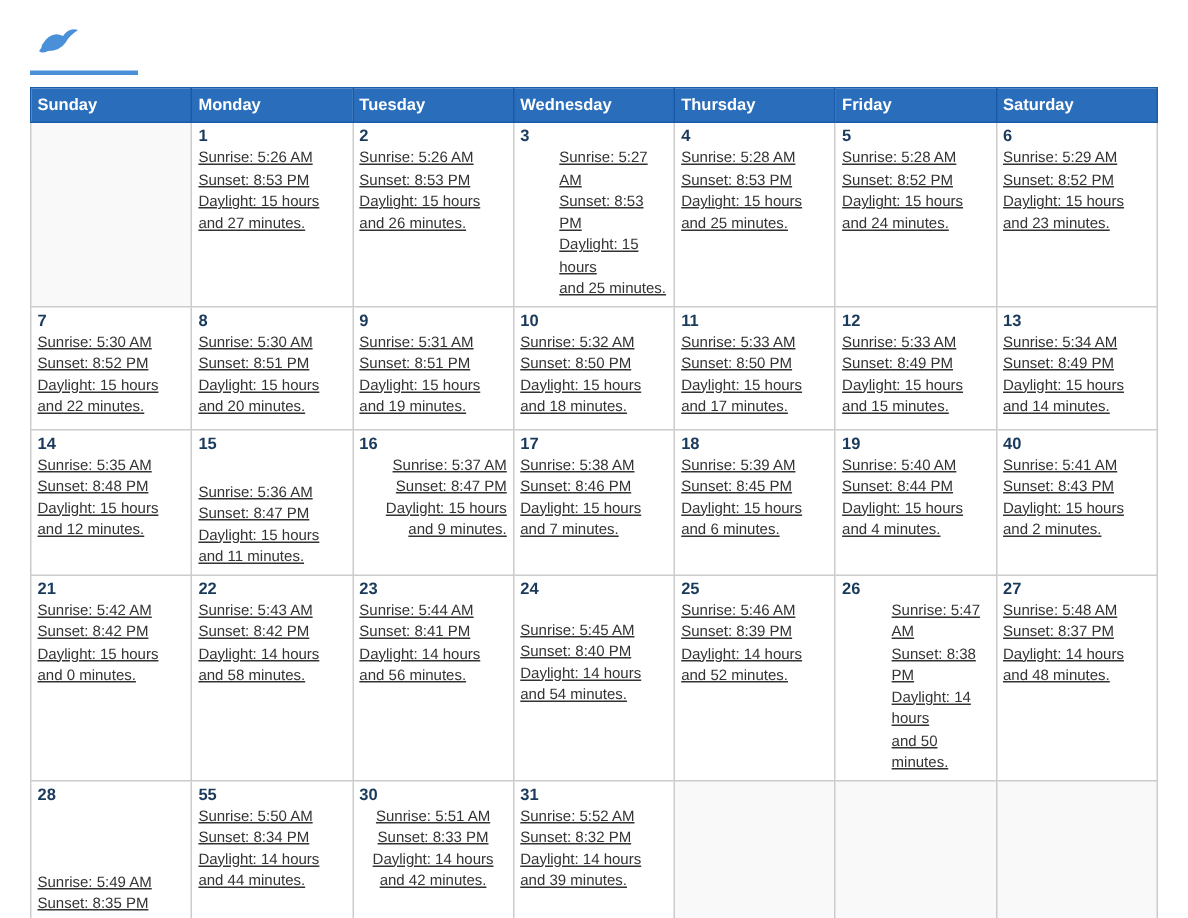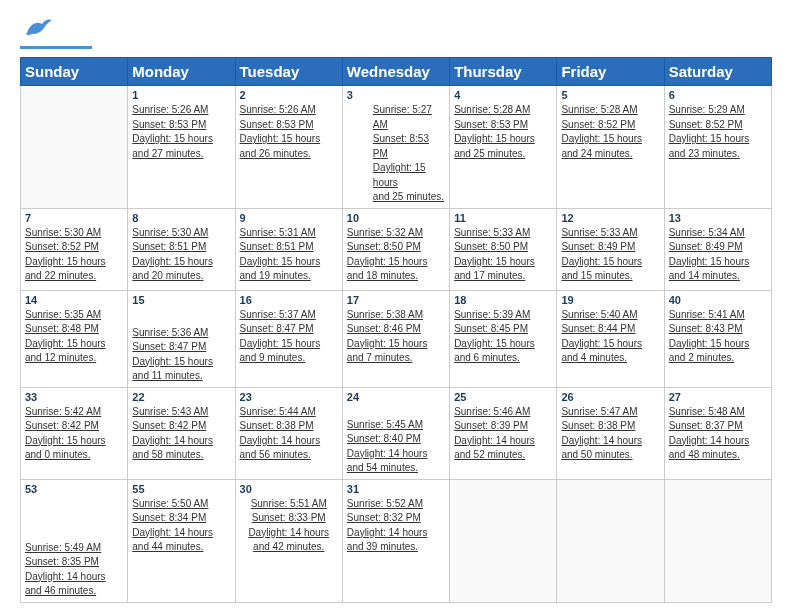--- a/index.html
+++ b/index.html
@@ -45,21 +45,21 @@
     .calendar {
       flex: 1;
       border: 1px solid #ccc;
       border-collapse: collapse;
       width: 100%;
       table-layout: fixed;
     }
     .calendar th {
       background: #2a6ebb;
       color: #fff;
-      font-size: 15px;
+      font-size: 11px;
       font-weight: bold;
       padding: 5px 4px;
       text-align: left;
       border: 1px solid #1a5aaa;
     }
     .calendar td {
       border: 1px solid #ccc;
       vertical-align: top;
       padding: 3px 4px;
       font-size: 9px;
@@ -228,21 +228,21 @@
           </td>
           <td>
             <span class="day-num">15</span>
             <div class="day-info" style="white-space: pre-line; margin-top: 20px;">Sunrise: 5:36 AM
 Sunset: 8:47 PM
 Daylight: 15 hours
 and 11 minutes.</div>
           </td>
           <td>
             <span class="day-num">16</span>
-            <div class="day-info" style="white-space: pre-line;">Sunrise: 5:37 AM
+            <div class="day-info" style="white-space: pre-line; text-align: right;">Sunrise: 5:37 AM
 Sunset: 8:47 PM
 Daylight: 15 hours
 and 9 minutes.</div>
           </td>
           <td>
             <span class="day-num">17</span>
             <div class="day-info" style="white-space: pre-line;">Sunrise: 5:38 AM
 Sunset: 8:46 PM
 Daylight: 15 hours
 and 7 minutes.</div>
@@ -264,72 +264,72 @@
           <td>
             <span class="day-num">40</span>
             <div class="day-info" style="white-space: pre-line;">Sunrise: 5:41 AM
 Sunset: 8:43 PM
 Daylight: 15 hours
 and 2 minutes.</div>
           </td>
         </tr>
         <tr>
           <td>
-            <span class="day-num">33</span>
+            <span class="day-num">21</span>
             <div class="day-info" style="white-space: pre-line;">Sunrise: 5:42 AM
 Sunset: 8:42 PM
 Daylight: 15 hours
 and 0 minutes.</div>
           </td>
           <td>
             <span class="day-num">22</span>
             <div class="day-info" style="white-space: pre-line;">Sunrise: 5:43 AM
 Sunset: 8:42 PM
 Daylight: 14 hours
 and 58 minutes.</div>
           </td>
           <td>
             <span class="day-num">23</span>
             <div class="day-info" style="white-space: pre-line;">Sunrise: 5:44 AM
-Sunset: 8:38 PM
+Sunset: 8:41 PM
 Daylight: 14 hours
 and 56 minutes.</div>
           </td>
           <td>
             <span class="day-num">24</span>
             <div class="day-info" style="white-space: pre-line; margin-top: 15px;">Sunrise: 5:45 AM
 Sunset: 8:40 PM
 Daylight: 14 hours
 and 54 minutes.</div>
           </td>
           <td>
             <span class="day-num">25</span>
             <div class="day-info" style="white-space: pre-line;">Sunrise: 5:46 AM
 Sunset: 8:39 PM
 Daylight: 14 hours
 and 52 minutes.</div>
           </td>
           <td>
             <span class="day-num">26</span>
-            <div class="day-info" style="white-space: pre-line;">Sunrise: 5:47 AM
+            <div class="day-info" style="white-space: pre-line; margin-left: 33px;">Sunrise: 5:47 AM
 Sunset: 8:38 PM
 Daylight: 14 hours
 and 50 minutes.</div>
           </td>
           <td>
             <span class="day-num">27</span>
             <div class="day-info" style="white-space: pre-line;">Sunrise: 5:48 AM
 Sunset: 8:37 PM
 Daylight: 14 hours
 and 48 minutes.</div>
           </td>
         </tr>
         <tr>
           <td>
-            <span class="day-num">53</span>
+            <span class="day-num">28</span>
             <div class="day-info" style="white-space: pre-line; margin-top: 46px;">Sunrise: 5:49 AM
 Sunset: 8:35 PM
 Daylight: 14 hours
 and 46 minutes.</div>
           </td>
           <td>
             <span class="day-num">55</span>
             <div class="day-info" style="white-space: pre-line;">Sunrise: 5:50 AM
 Sunset: 8:34 PM
 Daylight: 14 hours

